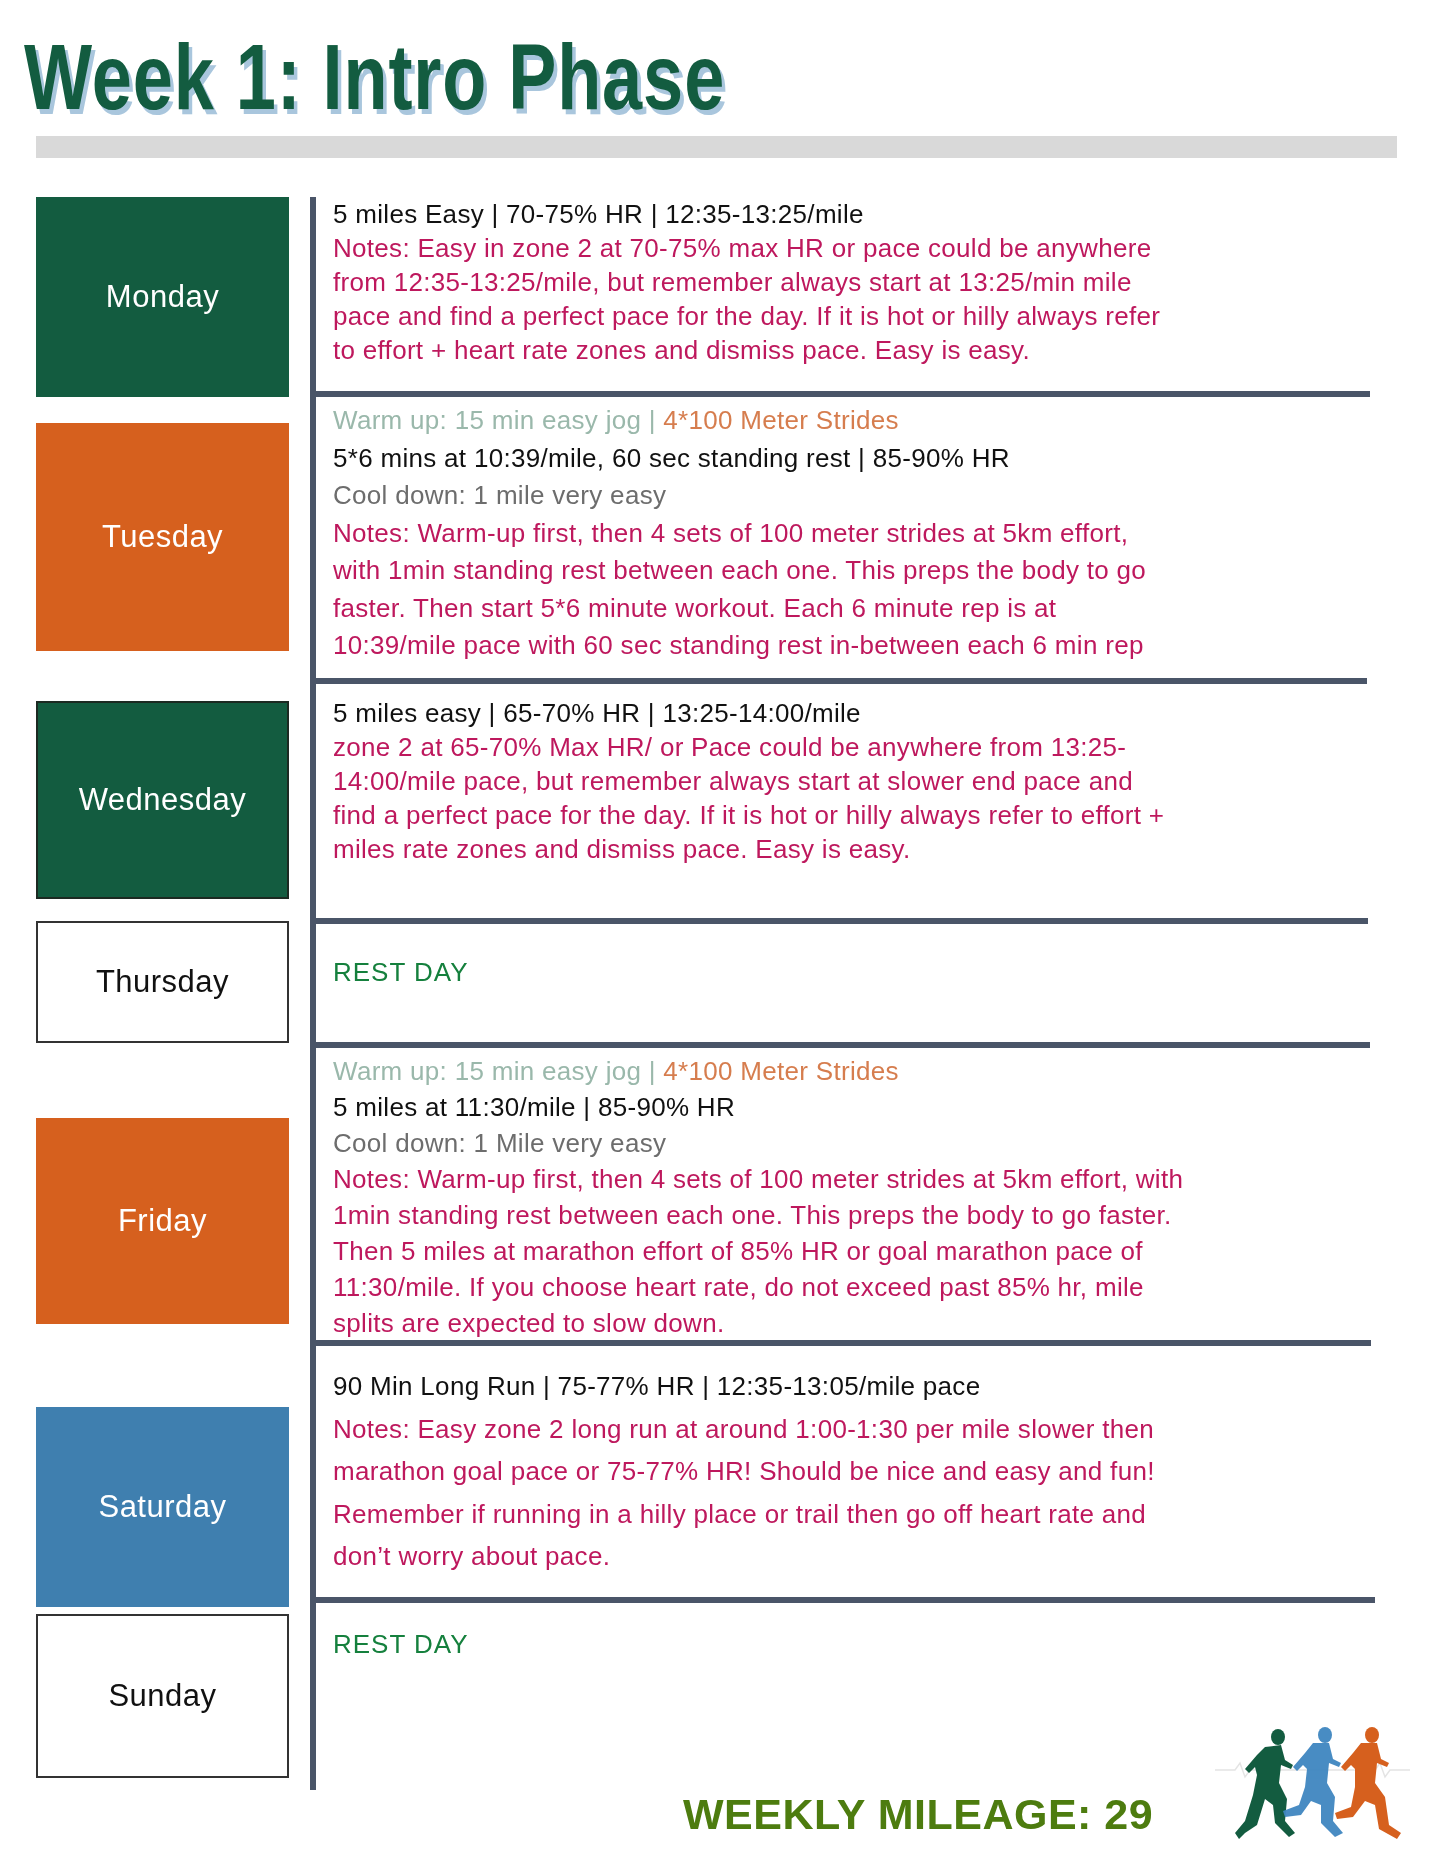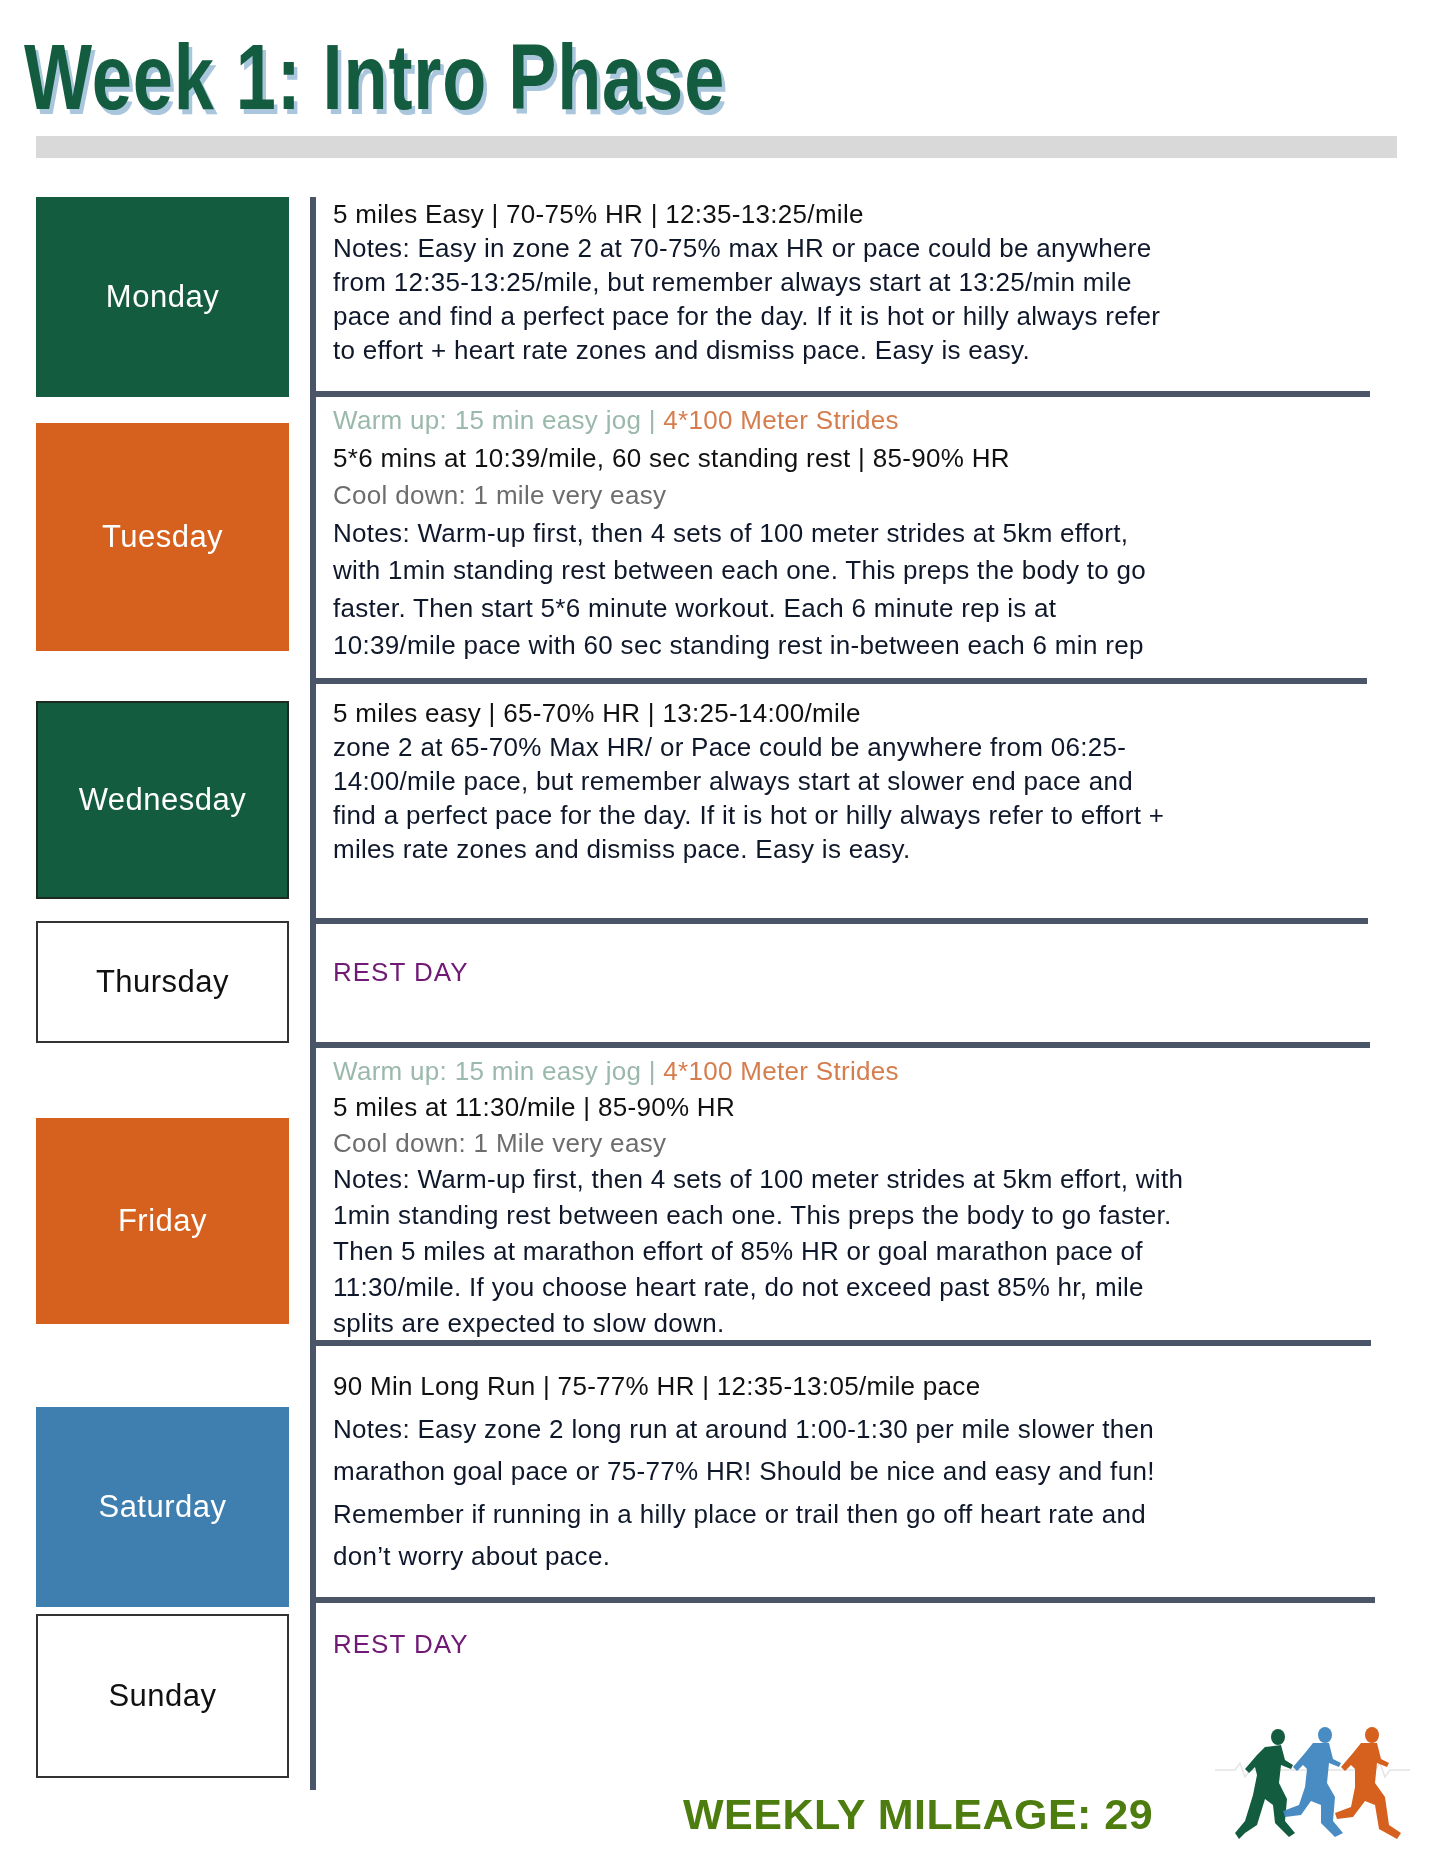--- a/index.html
+++ b/index.html
@@ -17,25 +17,25 @@
     .day-green { background: #135c40; }
     .day-orange { background: #d6601e; }
     .day-blue { background: #3f7faf; }
     .day-outline { background: #ffffff; color: #111111; border: 2px solid #333333; }
     .day-green.bordered { border: 2px solid #1c2a22; }
     .vline { position: absolute; left: 310px; top: 197px; width: 6px; height: 1593px; background: #4a5568; }
     .hline { position: absolute; left: 310px; height: 6px; background: #4a5568; }
     .block { position: absolute; left: 333px; width: 1060px; font-size: 26px; letter-spacing: 0.3px; }
     .line { white-space: nowrap; }
     .main { color: #111111; }
-    .note { color: #0f172a; }
+    .note { color: #be185d; }
     .warm { color: #9ab8ab; }
     .strides { color: #d67d4e; }
     .cool { color: #6d6d6d; }
-    .rest { color: #701a75; font-size: 26px; letter-spacing: 1px; }
+    .rest { color: #15803d; font-size: 26px; letter-spacing: 1px; }
     .mileage { position: absolute; left: 683px; top: 1790px; font-size: 43px; font-weight: bold; color: #4d7c0f; letter-spacing: 0.5px; white-space: nowrap; }
     .runners { position: absolute; left: 1215px; top: 1725px; width: 195px; height: 130px; }
   </style>
 </head>
 <body>
 
 <div class="title-wrap">
   <div class="title">Week 1: Intro Phase</div>
 </div>
 <div class="rule"></div>
@@ -86,21 +86,21 @@
   <div class="line main">5*6 mins at 10:39/mile, 60 sec standing rest | 85-90% HR</div>
   <div class="line cool">Cool down: 1 mile very easy</div>
   <div class="line note">Notes: Warm-up first, then 4 sets of 100 meter strides at 5km effort,</div>
   <div class="line note">with 1min standing rest between each one. This preps the body to go</div>
   <div class="line note">faster. Then start 5*6 minute workout. Each 6 minute rep is at</div>
   <div class="line note">10:39/mile pace with 60 sec standing rest in-between each 6 min rep</div>
 </div>
 
 <div class="block" style="top:696px; line-height:34px;">
   <div class="line main">5 miles easy | 65-70% HR | 13:25-14:00/mile</div>
-  <div class="line note">zone 2 at 65-70% Max HR/ or Pace could be anywhere from 06:25-</div>
+  <div class="line note">zone 2 at 65-70% Max HR/ or Pace could be anywhere from 13:25-</div>
   <div class="line note">14:00/mile pace, but remember always start at slower end pace and</div>
   <div class="line note">find a perfect pace for the day. If it is hot or hilly always refer to effort +</div>
   <div class="line note">miles rate zones and dismiss pace. Easy is easy.</div>
 </div>
 
 <div class="block rest" style="top:955px; line-height:34px;">
   <div class="line">REST DAY</div>
 </div>
 
 <div class="block" style="top:1053px; line-height:36px;">

